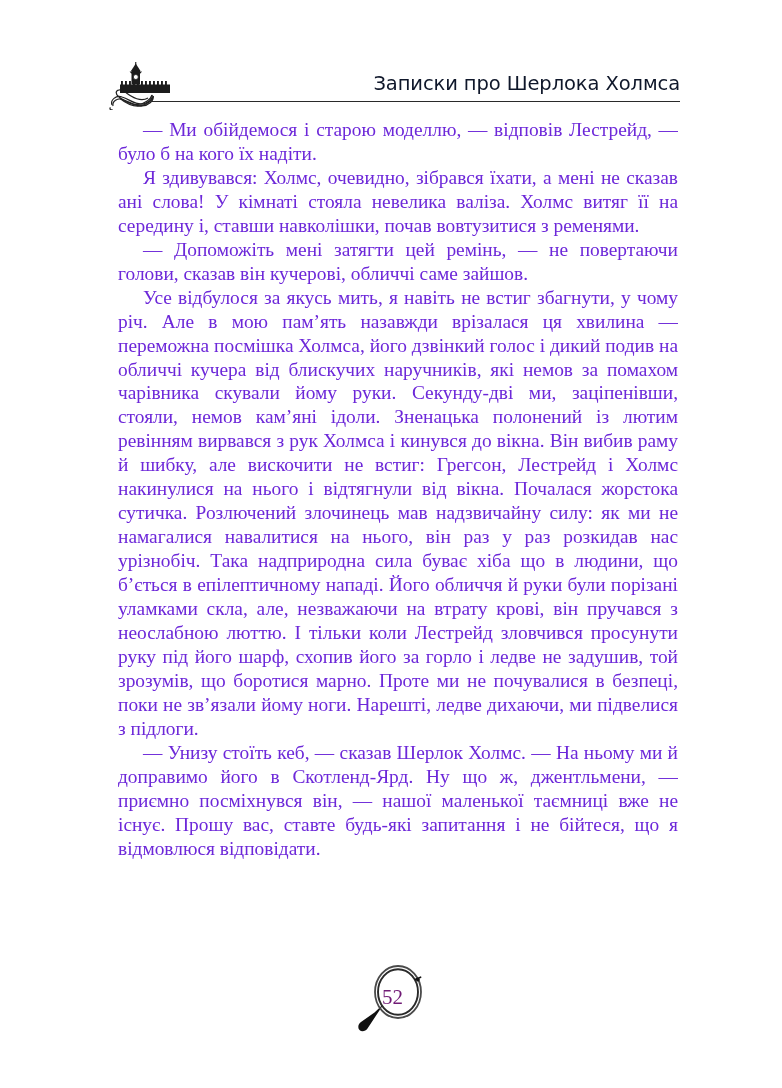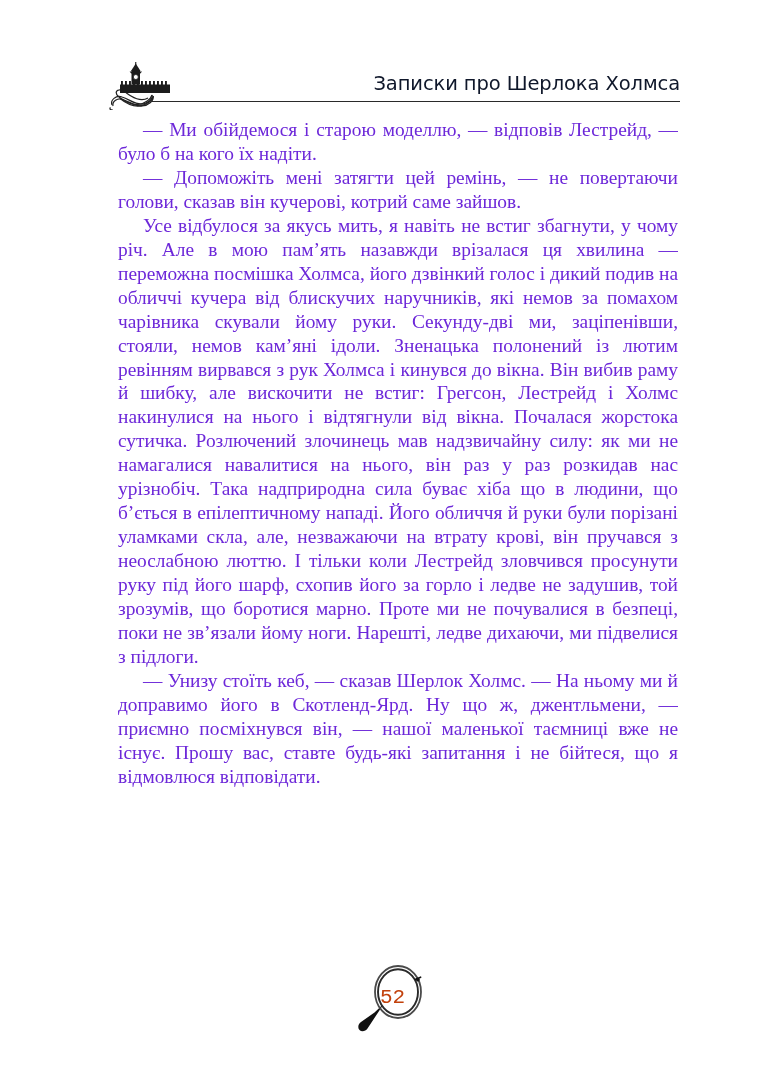--- a/index.html
+++ b/index.html
@@ -108,23 +108,23 @@
 
   .folio-number {
     position: absolute;
     left: 0;
     top: 0;
     width: 100px;
     height: 100px;
     display: flex;
     align-items: center;
     justify-content: center;
-    font-family: Liberation Mono, monospace;
+    font-family: Liberation Serif, serif;
     font-size: 21px;
-    color: #c2410c;
+    color: #701a75;
     padding-left: 3px;
     padding-bottom: 1px;
     box-sizing: border-box;
     pointer-events: none;
   }
 </style>
 </head>
 <body>
 
 <div class="page">
@@ -170,21 +170,22 @@
       </svg>
     </div>
 
     <div class="head-rule"></div>
 
     <div class="head-title">Записки про Шерлока Холмса</div>
   </div>
 
   <div class="body-text">
     <p>— Ми обійдемося і старою моделлю, — відповів Лестрейд, — було б на кого їх надіти.</p>
-    <p>— Допоможіть мені затягти цей ремінь, — не повертаючи голови, сказав він кучерові, котрий саме зайшов.</p>
+    <p>Я здивувався: Холмс, очевидно, зібрався їхати, а мені не сказав ані слова! У кімнаті стояла невелика валіза. Холмс витяг її на середину і, ставши навколішки, почав вовтузитися з ременями.</p>
+    <p>— Допоможіть мені затягти цей ремінь, — не повертаючи голови, сказав він кучерові, обличчі саме зайшов.</p>
     <p>Усе відбулося за якусь мить, я навіть не встиг збагнути, у чому річ. Але в мою пам’ять назавжди врізалася ця хвилина — переможна посмішка Холмса, його дзвінкий голос і дикий подив на обличчі кучера від блискучих наручників, які немов за помахом чарівника скували йому руки. Секунду-дві ми, заціпенівши, стояли, немов кам’яні ідоли. Зненацька полонений із лютим ревінням вирвався з рук Холмса і кинувся до вікна. Він вибив раму й шибку, але вискочити не встиг: Грегсон, Лестрейд і Холмс накинулися на нього і відтягнули від вікна. Почалася жорстока сутичка. Розлючений злочинець мав надзвичайну силу: як ми не намагалися навалитися на нього, він раз у раз розкидав нас урізнобіч. Така надприродна сила буває хіба що в людини, що б’ється в епілептичному нападі. Його обличчя й руки були порізані уламками скла, але, незважаючи на втрату крові, він пручався з неослабною люттю. І тільки коли Лестрейд зловчився просунути руку під його шарф, схопив його за горло і ледве не задушив, той зрозумів, що боротися марно. Проте ми не почувалися в безпеці, поки не зв’язали йому ноги. Нарешті, ледве дихаючи, ми підвелися з підлоги.</p>
     <p>— Унизу стоїть кеб, — сказав Шерлок Холмс. — На ньому ми й доправимо його в Скотленд-Ярд. Ну що ж, джентльмени, — приємно посміхнувся він, — нашої маленької таємниці вже не існує. Прошу вас, ставте будь-які запитання і не бійтеся, що я відмовлюся відповідати.</p>
   </div>
 
   <div class="folio">
     <div class="folio-glass">
       <svg width="100" height="100" viewBox="0 0 100 100" xmlns="http://www.w3.org/2000/svg">
 
         <path d="M33.5 64.5 L43 55.5 L26.5 80.5 C24.5 83.5, 20.5 84, 18.5 82 C16.5 80, 17 76, 20 74 Z" fill="#111111"></path>
 

